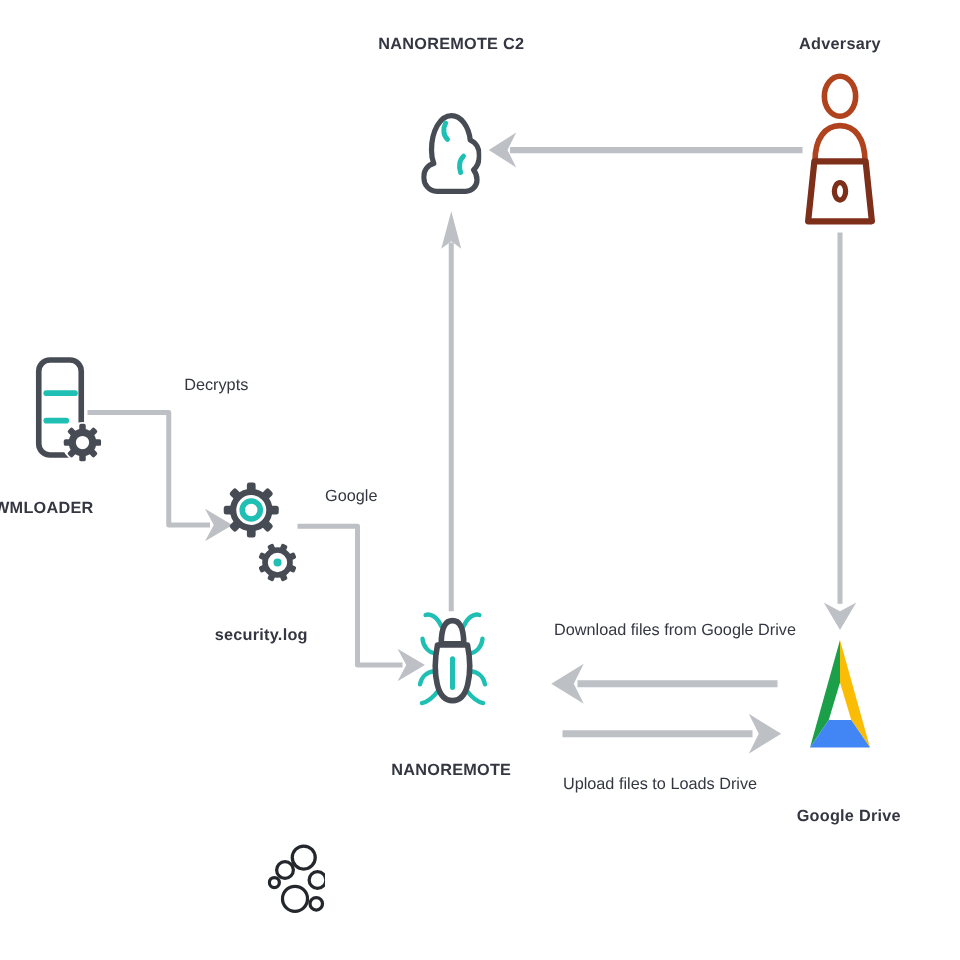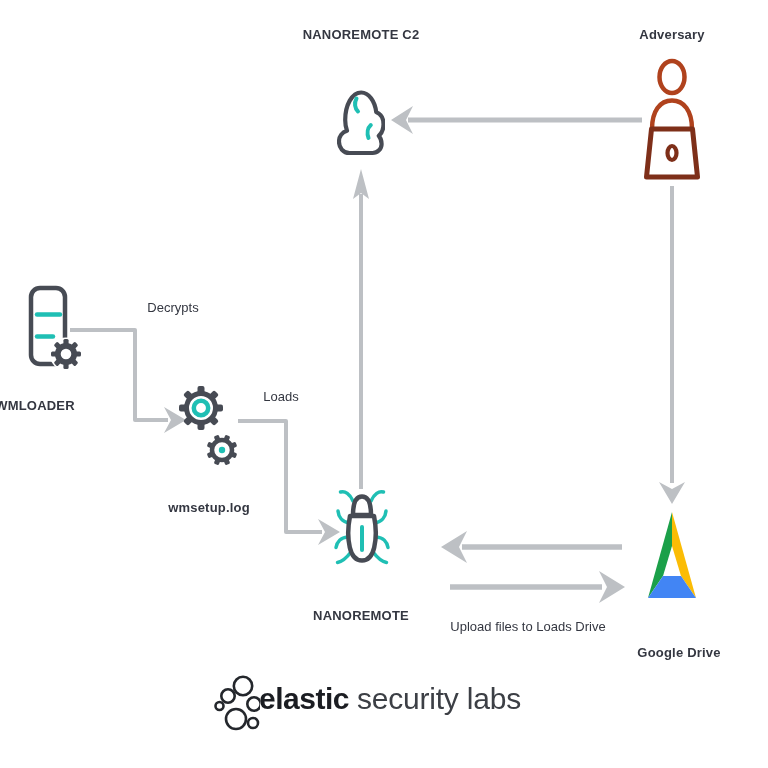--- a/index.html
+++ b/index.html
@@ -137,22 +137,22 @@
           <rect x="-2.6" y="-15.5" width="5.2" height="6.5" rx="1.5" transform="rotate(202.5)"></rect>
           <rect x="-2.6" y="-15.5" width="5.2" height="6.5" rx="1.5" transform="rotate(247.5)"></rect>
           <rect x="-2.6" y="-15.5" width="5.2" height="6.5" rx="1.5" transform="rotate(292.5)"></rect>
           <rect x="-2.6" y="-15.5" width="5.2" height="6.5" rx="1.5" transform="rotate(337.5)"></rect>
         </g>
         <circle class="stroke-outline" style="fill:#fff" r="10" stroke-width="4.5"></circle>
         <circle class="fill-teal" r="3.2"></circle>
       </g>
     </svg>
   </div>
-  <div class="lbl node-lbl" style="left:209px;top:500px;">wmsetup.log</div>
-  <div class="lbl edge-lbl" style="left:281px;top:389px;">Loads</div>
+  <div class="lbl node-lbl" style="left:209px;top:500px;">security.log</div>
+  <div class="lbl edge-lbl" style="left:281px;top:389px;">Google</div>
 
   <div class="node" style="left:333px;top:486px;">
     <svg width="58" height="94" viewBox="0 0 58 94">
       <path class="stroke-teal" stroke-width="3.5" d="M20 15 C17 8 12 4.5 7.5 6"></path>
       <path class="stroke-teal" stroke-width="3.5" d="M38 15 C41 8 46 4.5 50.5 6"></path>
       <path class="stroke-teal" stroke-width="3.5" d="M16 37 C9.5 36 5.5 31 5 25"></path>
       <path class="stroke-teal" stroke-width="3.5" d="M42 37 C48.5 36 52.5 31 53 25"></path>
       <path class="stroke-teal" stroke-width="3.5" d="M14.5 51 C8 51.5 4 56 3 61.5"></path>
       <path class="stroke-teal" stroke-width="3.5" d="M43.5 51 C50 51.5 54 56 55 61.5"></path>
       <path class="stroke-teal" stroke-width="3.5" d="M18 66 C13.5 72 9.5 75.5 4.5 76.5"></path>
@@ -166,29 +166,27 @@
 
   <div class="node" style="left:646px;top:510px;">
     <svg width="52" height="91" viewBox="0 0 52 91">
       <polygon fill="var(--drive-green)" points="26,2 2,88 17,66 26,36"></polygon>
       <polygon fill="var(--drive-yellow)" points="26,2 50,88 35,66 26,36"></polygon>
       <polygon fill="var(--drive-blue)" points="2,88 50,88 35,66 17,66"></polygon>
     </svg>
   </div>
   <div class="lbl node-lbl" style="left:679px;top:645px;">Google Drive</div>
 
+  <div class="lbl edge-lbl" style="left:540px;top:496px;">Download files from Google Drive</div>
   <div class="lbl edge-lbl" style="left:528px;top:619px;">Upload files to Loads Drive</div>
 
   <svg id="footer-logo" width="46" height="78" viewBox="0 0 46 78">
     <g stroke="var(--logo-ink)" stroke-width="2.6" fill="#fff">
       <circle cx="5.5" cy="42" r="4"></circle>
       <circle cx="14" cy="32" r="6.7"></circle>
       <circle cx="40" cy="40" r="6.7"></circle>
       <circle cx="29" cy="22" r="9.2"></circle>
       <circle cx="22" cy="55" r="10"></circle>
       <circle cx="39" cy="59" r="5"></circle>
     </g>
   </svg>
-  <div id="footer-text">
-    <span class="b">elastic</span><span class="r">security labs</span>
-  </div>
 
 </div>
 
 </body></html>

